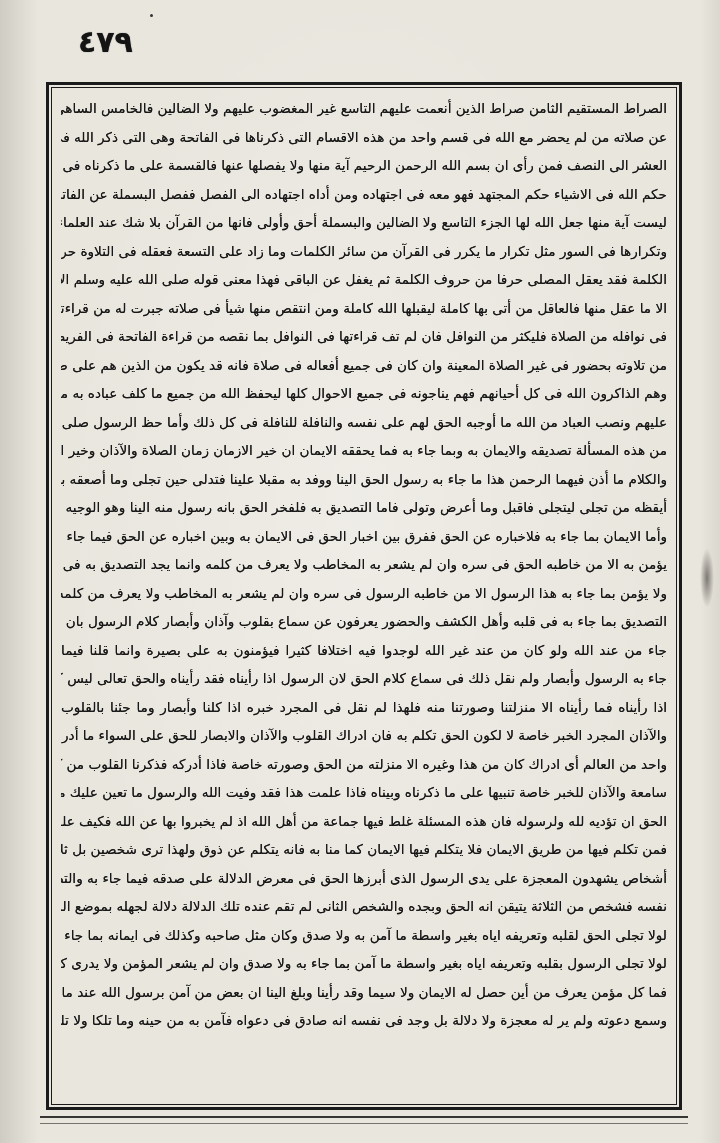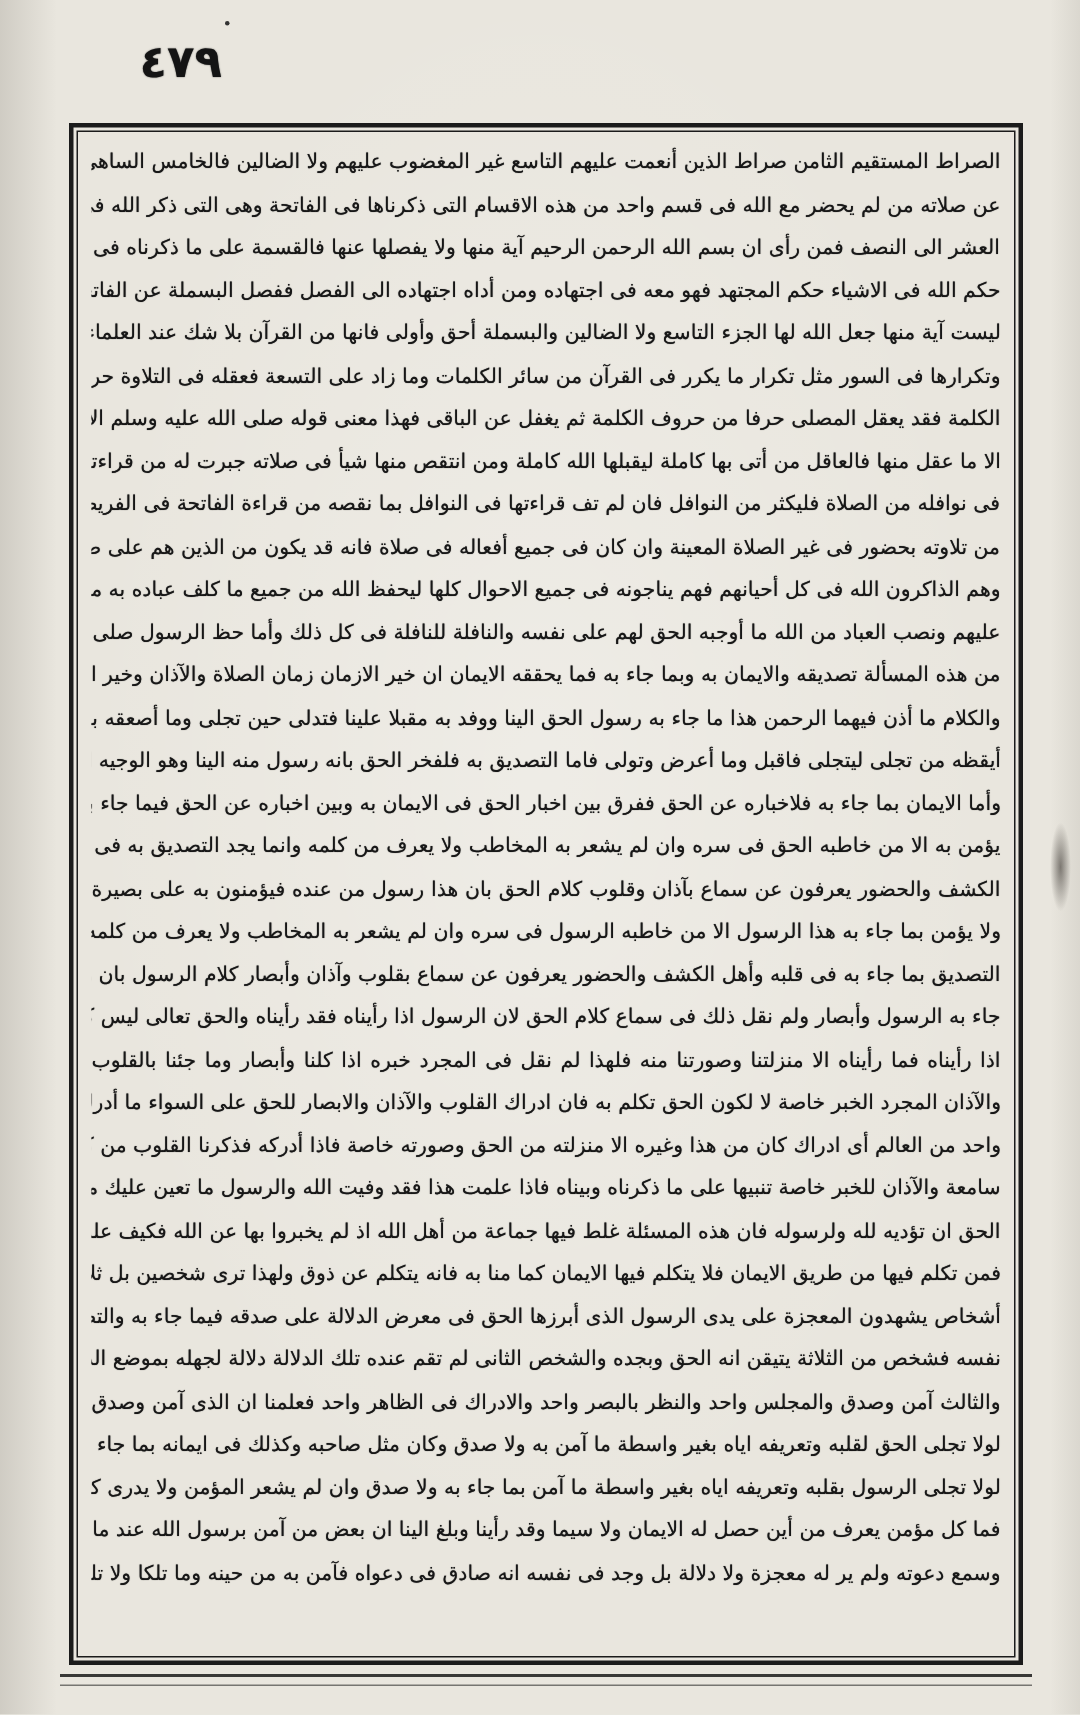--- a/index.html
+++ b/index.html
@@ -25,21 +25,21 @@
       #e9e6de;
   }
   .page-number {
     position: absolute;
     top: 24px;
     left: 78px;
     width: 70px;
     font-size: 30px;
     font-weight: bold;
     color: #141414;
-    text-align: right;
+    text-align: left;
     letter-spacing: 1px;
     text-shadow: 0 0 1px rgba(0,0,0,0.7);
     direction: rtl;
   }
   .frame-outer {
     position: absolute;
     left: 46px;
     top: 82px;
     width: 636px;
     height: 1028px;
@@ -122,33 +122,32 @@
         <div class="line">الا ما عقل منها فالعاقل من أتى بها كاملة ليقبلها الله كاملة ومن انتقص منها شيأ فى صلاته جبرت له من قراءته الفاتحة</div>
         <div class="line">فى نوافله من الصلاة فليكثر من النوافل فان لم تف قراءتها فى النوافل بما نقصه من قراءة الفاتحة فى الفريضة أكملت له</div>
         <div class="line">من تلاوته بحضور فى غير الصلاة المعينة وان كان فى جميع أفعاله فى صلاة فانه قد يكون من الذين هم على صلاتهم دائمون</div>
         <div class="line">وهم الذاكرون الله فى كل أحيانهم فهم يناجونه فى جميع الاحوال كلها ليحفظ الله من جميع ما كلف عباده به ما فرض</div>
         <div class="line">عليهم ونصب العباد من الله ما أوجبه الحق لهم على نفسه والنافلة للنافلة فى كل ذلك وأما حظ الرسول صلى الله عليه وسلم</div>
         <div class="line">من هذه المسألة تصديقه والايمان به وبما جاء به فما يحققه الايمان ان خير الازمان زمان الصلاة والآذان وخير الشفاعة</div>
         <div class="line">والكلام ما أذن فيهما الرحمن هذا ما جاء به رسول الحق الينا ووفد به مقبلا علينا فتدلى حين تجلى وما أصعقه بل</div>
         <div class="line">أيقظه من تجلى ليتجلى فاقبل وما أعرض وتولى فاما التصديق به فلفخر الحق بانه رسول منه الينا وهو الوجيه المقرب</div>
         <div class="line">وأما الايمان بما جاء به فلاخباره عن الحق ففرق بين اخبار الحق فى الايمان به وبين اخباره عن الحق فيما جاء به فلا</div>
         <div class="line">يؤمن به الا من خاطبه الحق فى سره وان لم يشعر به المخاطب ولا يعرف من كلمه وانما يجد التصديق به فى قلبه وأهل</div>
-        <div class="line">الكشف والحضور يعرفون عن سماع بآذان وقلوب كلام الحق بان هذا رسول من عنده فيؤمنون به على بصيرة</div>
         <div class="line">ولا يؤمن بما جاء به هذا الرسول الا من خاطبه الرسول فى سره وان لم يشعر به المخاطب ولا يعرف من كلمه وانما يجد</div>
         <div class="line">التصديق بما جاء به فى قلبه وأهل الكشف والحضور يعرفون عن سماع بقلوب وآذان وأبصار كلام الرسول بان هذا</div>
+        <div class="line">جاء من عند الله ولو كان من عند غير الله لوجدوا فيه اختلافا كثيرا فيؤمنون به على بصيرة وانما قلنا فيما</div>
         <div class="line">جاء به الرسول وأبصار ولم نقل ذلك فى سماع كلام الحق لان الرسول اذا رأيناه فقد رأيناه والحق تعالى ليس كذلك</div>
         <div class="line">اذا رأيناه فما رأيناه الا منزلتنا وصورتنا منه فلهذا لم نقل فى المجرد خبره اذا كلنا وأبصار وما جئنا بالقلوب</div>
         <div class="line">والآذان المجرد الخبر خاصة لا لكون الحق تكلم به فان ادراك القلوب والآذان والابصار للحق على السواء ما أدرك</div>
         <div class="line">واحد من العالم أى ادراك كان من هذا وغيره الا منزلته من الحق وصورته خاصة فاذا أدركه فذكرنا القلوب من كونها</div>
         <div class="line">سامعة والآذان للخبر خاصة تنبيها على ما ذكرناه وبيناه فاذا علمت هذا فقد وفيت الله والرسول ما تعين عليك من</div>
         <div class="line">الحق ان تؤديه لله ولرسوله فان هذه المسئلة غلط فيها جماعة من أهل الله اذ لم يخبروا بها عن الله فكيف علماء الرسوم</div>
         <div class="line">فمن تكلم فيها من طريق الايمان فلا يتكلم فيها الايمان كما منا به فانه يتكلم عن ذوق ولهذا ترى شخصين بل ثلاثة</div>
         <div class="line">أشخاص يشهدون المعجزة على يدى الرسول الذى أبرزها الحق فى معرض الدلالة على صدقه فيما جاء به والتصديق به</div>
         <div class="line">نفسه فشخص من الثلاثة يتيقن انه الحق وبجده والشخص الثانى لم تقم عنده تلك الدلالة دلالة لجهله بموضع الدلالة منها</div>
-        <div class="line">والثالث آمن وصدق والمجلس واحد والنظر بالبصر واحد والادراك فى الظاهر واحد فعلمنا ان الذى آمن وصدق</div>
         <div class="line">لولا تجلى الحق لقلبه وتعريفه اياه بغير واسطة ما آمن به ولا صدق وكان مثل صاحبه وكذلك فى ايمانه بما جاء به</div>
         <div class="line">لولا تجلى الرسول بقلبه وتعريفه اياه بغير واسطة ما آمن بما جاء به ولا صدق وان لم يشعر المؤمن ولا يدرى كيف آمن</div>
         <div class="line">فما كل مؤمن يعرف من أين حصل له الايمان ولا سيما وقد رأينا وبلغ الينا ان بعض من آمن برسول الله عند ما رآه</div>
         <div class="line">وسمع دعوته ولم ير له معجزة ولا دلالة بل وجد فى نفسه انه صادق فى دعواه فآمن به من حينه وما تلكا ولا تلعثم فما كان</div>
       </div>
   </div>
 </div>
 
 <div class="bottom-rule"></div>
 <div class="smudge"></div>

